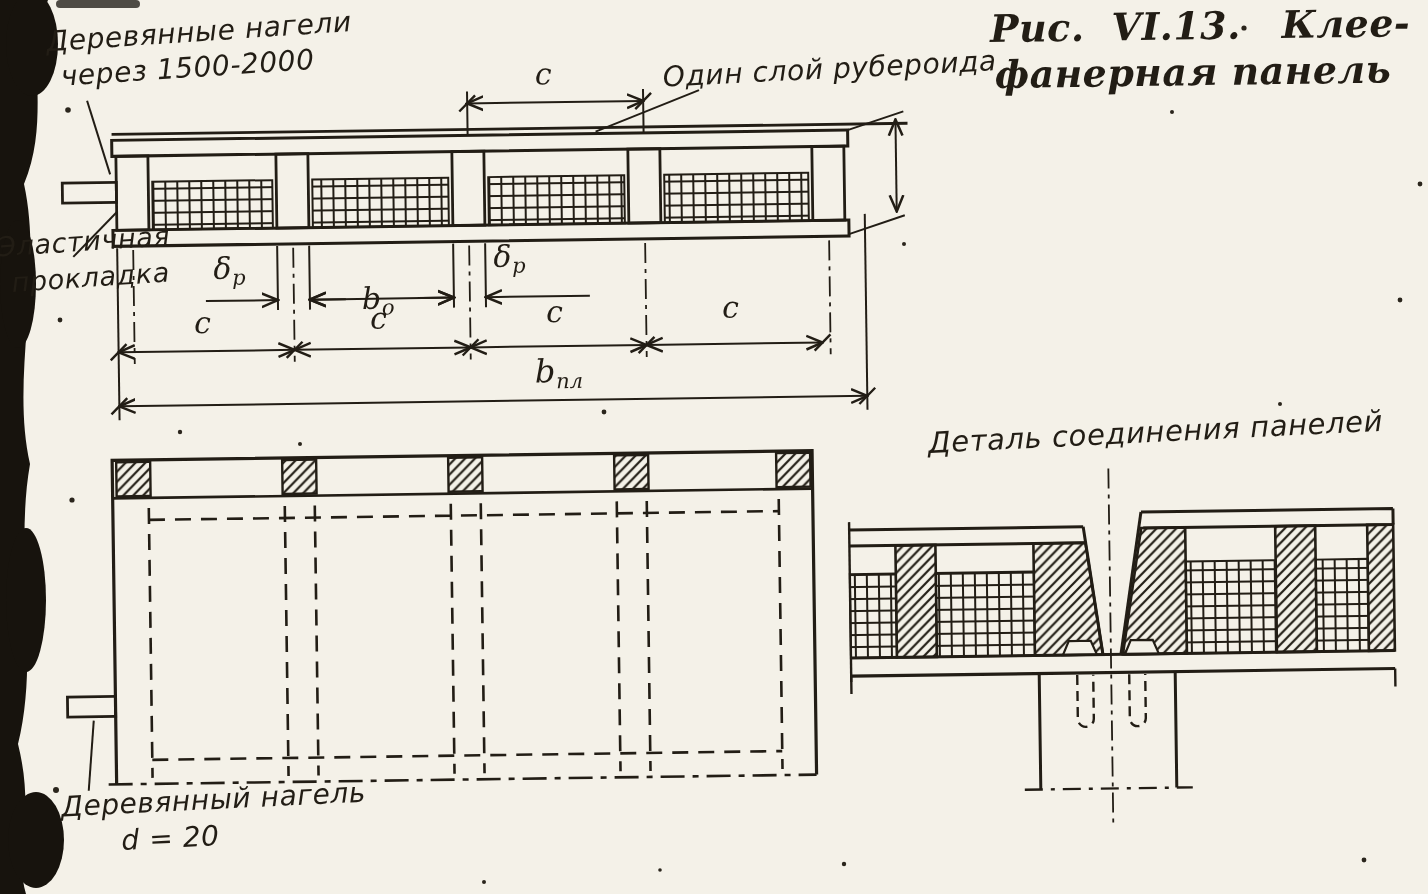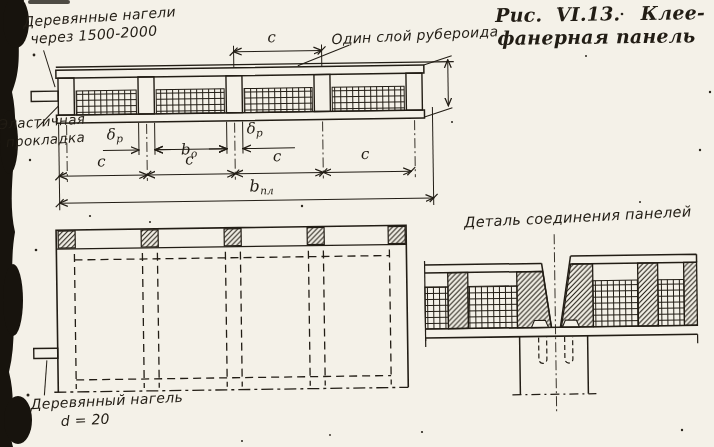--- a/index.html
+++ b/index.html
@@ -224,21 +224,21 @@
 
     <div class="lbl dim" style="left:108px;top:124px"><i>δ</i><sub>р</sub></div>
     <div class="lbl dim" style="left:182px;top:140px"><i>b</i><sub>о</sub></div>
     <div class="lbl dim" style="left:248px;top:120px"><i>δ</i><sub>р</sub></div>
 
     <div class="lbl dim" style="left:98px;top:151px">c</div>
     <div class="lbl dim" style="left:186px;top:150px">c</div>
     <div class="lbl dim" style="left:274px;top:148px">c</div>
     <div class="lbl dim" style="left:362px;top:147px">c</div>
 
-    <div class="lbl dim" style="left:250px;top:177px;font-size:16px"><i>b</i><sub>пл</sub></div>
+    <div class="lbl dim" style="left:268px;top:177px;font-size:16px"><i>b</i><sub>пл</sub></div>
 
     <div class="lbl hand2" style="left:464px;top:213px;font-size:14.5px">Деталь соединения панелей</div>
 
     <div class="lbl hand2" style="left:28px;top:390px">Деревянный нагель</div>
     <div class="lbl hand2" style="left:58px;top:409px">d = 20</div>
 
   </div>
 </div>
 
 </body></html>

